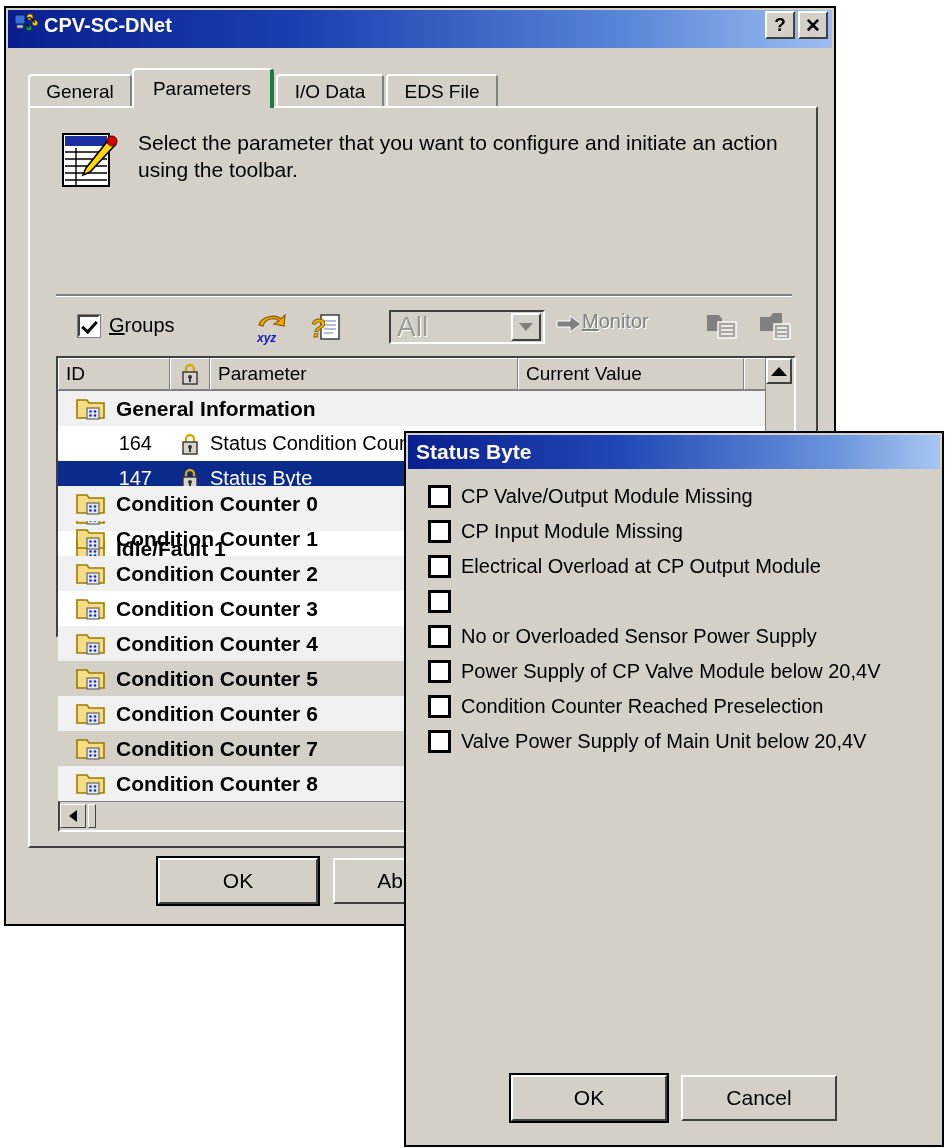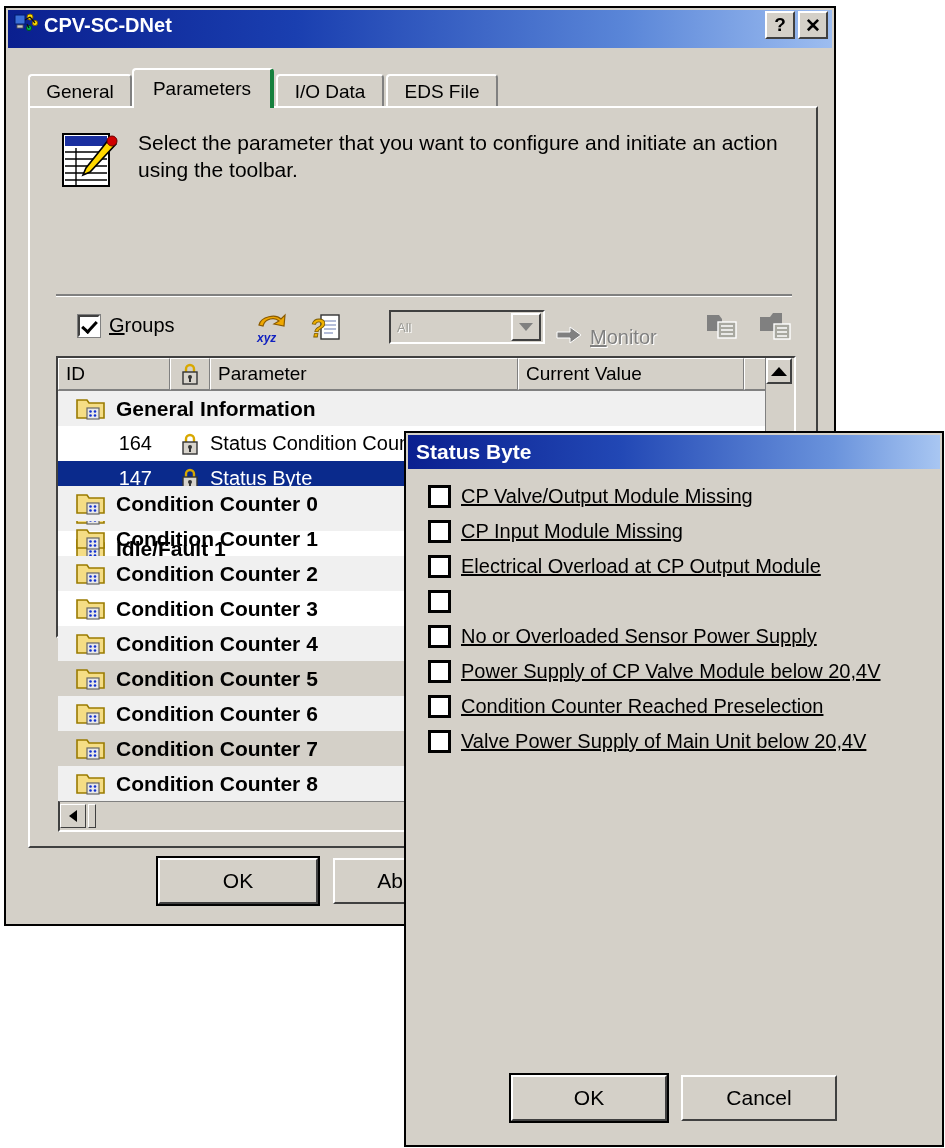--- a/index.html
+++ b/index.html
@@ -103,30 +103,30 @@
 
   .tool-icon { position: absolute; width: 34px; height: 34px; font-style: italic; }
 
   .combo {
     position: absolute; left: 333px; top: 4px; width: 156px; height: 34px;
     background: #d4d0c8;
     border-top: 2px solid #404040; border-left: 2px solid #404040;
     border-right: 2px solid #fff; border-bottom: 2px solid #fff;
     box-sizing: border-box; display: flex; align-items: center;
   }
-  .combo-text { font-size: 13px; color: #9a9a94; padding-left: 6px; flex: 1 1 auto; text-shadow: 1px 1px 0 #fff; }
+  .combo-text { font-size: 28px; color: #9a9a94; padding-left: 6px; flex: 1 1 auto; text-shadow: 1px 1px 0 #fff; }
   .combo-btn {
     width: 30px; height: 28px; margin-right: 2px; background: #d4d0c8;
     border-top: 2px solid #fff; border-left: 2px solid #fff;
     border-right: 2px solid #404040; border-bottom: 2px solid #404040;
     display: flex; align-items: center; justify-content: center; box-sizing: border-box;
   }
   .arrow-dn { width: 0; height: 0; border-left: 7px solid transparent; border-right: 7px solid transparent; border-top: 8px solid #808080; }
 
-  .monitor { position: absolute; left: 500px; top: 20px; display: flex; align-items: flex-start; gap: 8px; }
+  .monitor { position: absolute; left: 500px; top: 4px; display: flex; align-items: flex-end; }
   .monitor-arrow { width: 26px; height: 18px; position: relative; }
 
   
   .listwrap {
     position: absolute; left: 26px; top: 248px; width: 740px; height: 282px;
     background: #fff;
     border-top: 2px solid #404040; border-left: 2px solid #404040;
     border-right: 2px solid #fff; border-bottom: 2px solid #fff;
     box-sizing: border-box; overflow: hidden;
   }
@@ -200,21 +200,21 @@
     box-sizing: border-box;
     box-shadow: 0 0 0 0 rgba(0,0,0,0);
   }
   .sb-title {
     position: absolute; left: 2px; top: 2px; width: 532px; height: 34px;
     background: linear-gradient(to right, #0a1f8f 0%, #2248b5 40%, #6a93dc 80%, #a8c6f2 100%);
     display: flex; align-items: center; padding-left: 8px;
     color: #fff; font-size: 21px; font-weight: bold; box-sizing: border-box;
   }
   .sb-list { position: absolute; left: 22px; top: 46px; width: 500px; }
-  .sb-item { display: flex; align-items: center; gap: 10px; height: 35px; text-decoration: underline; }
+  .sb-item { display: flex; align-items: center; gap: 10px; height: 35px; }
   .cbox2 {
     width: 23px; height: 23px; background: #fff;
     border: 3px solid #000; box-sizing: border-box; flex: 0 0 auto;
   }
   .sb-label { font-size: 20px; color: #000; white-space: nowrap; }
   .sb-btns { position: absolute; left: 0; bottom: 24px; width: 100%; display: flex; justify-content: center; gap: 14px; }
   .sb-btn { width: 156px; height: 46px; }
   svg { display: block; }
 </style>
 </head>

